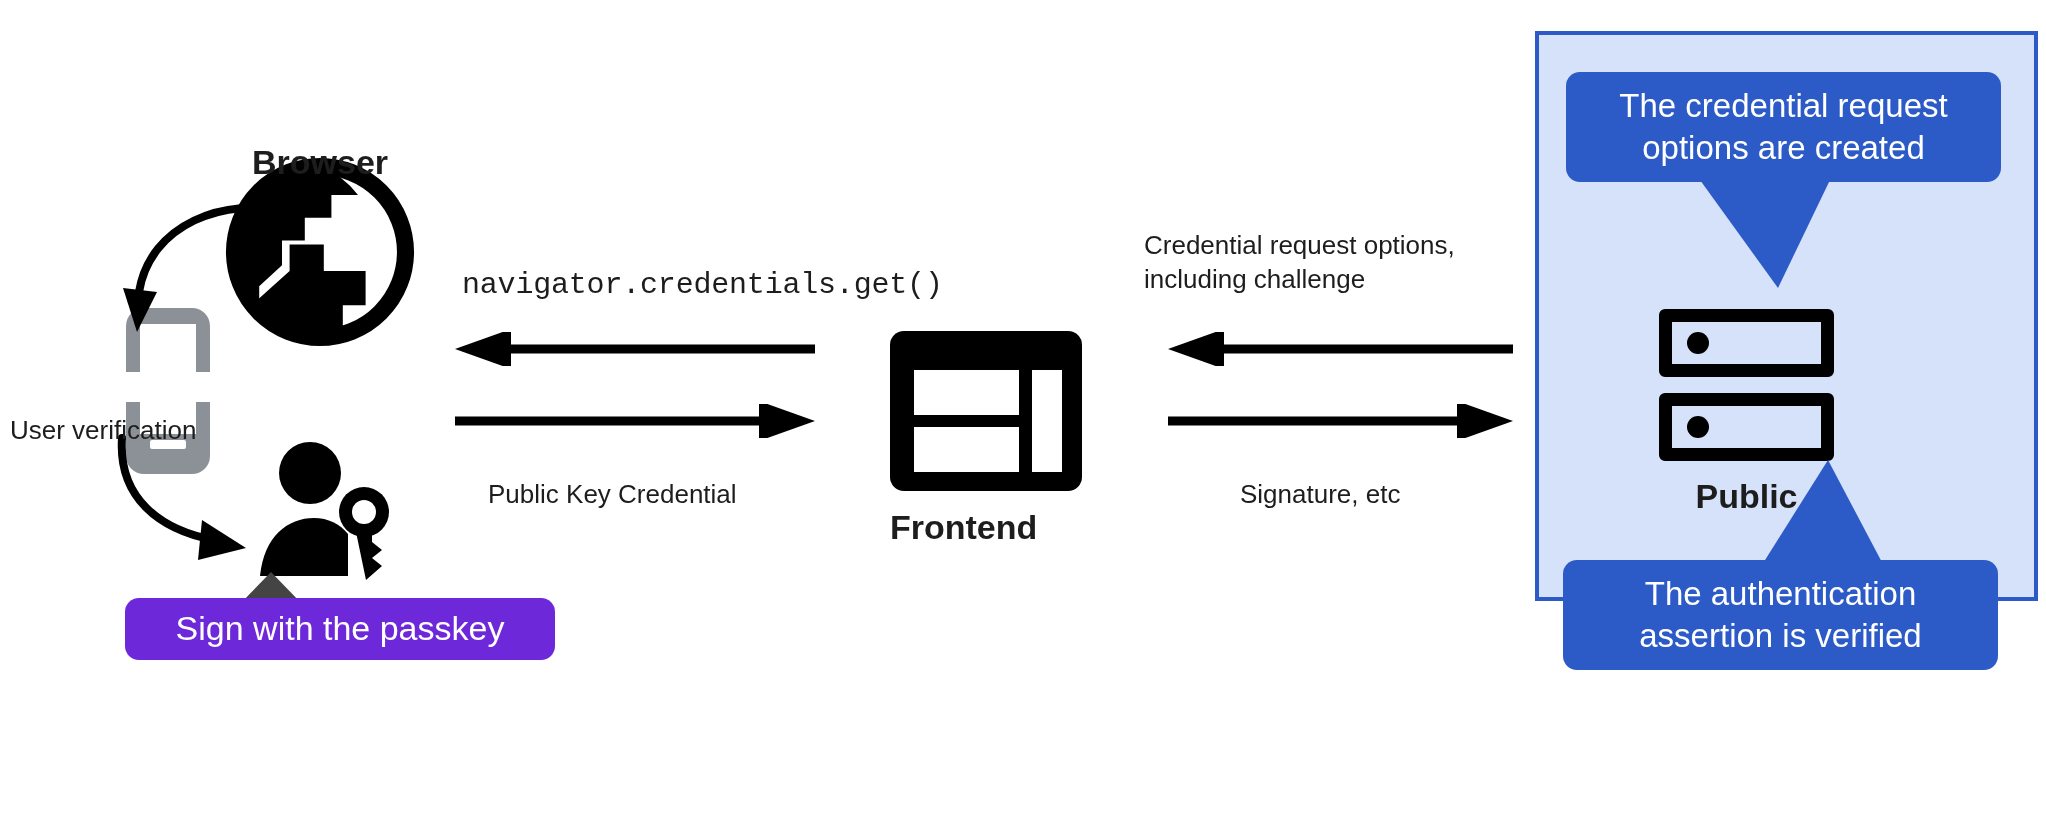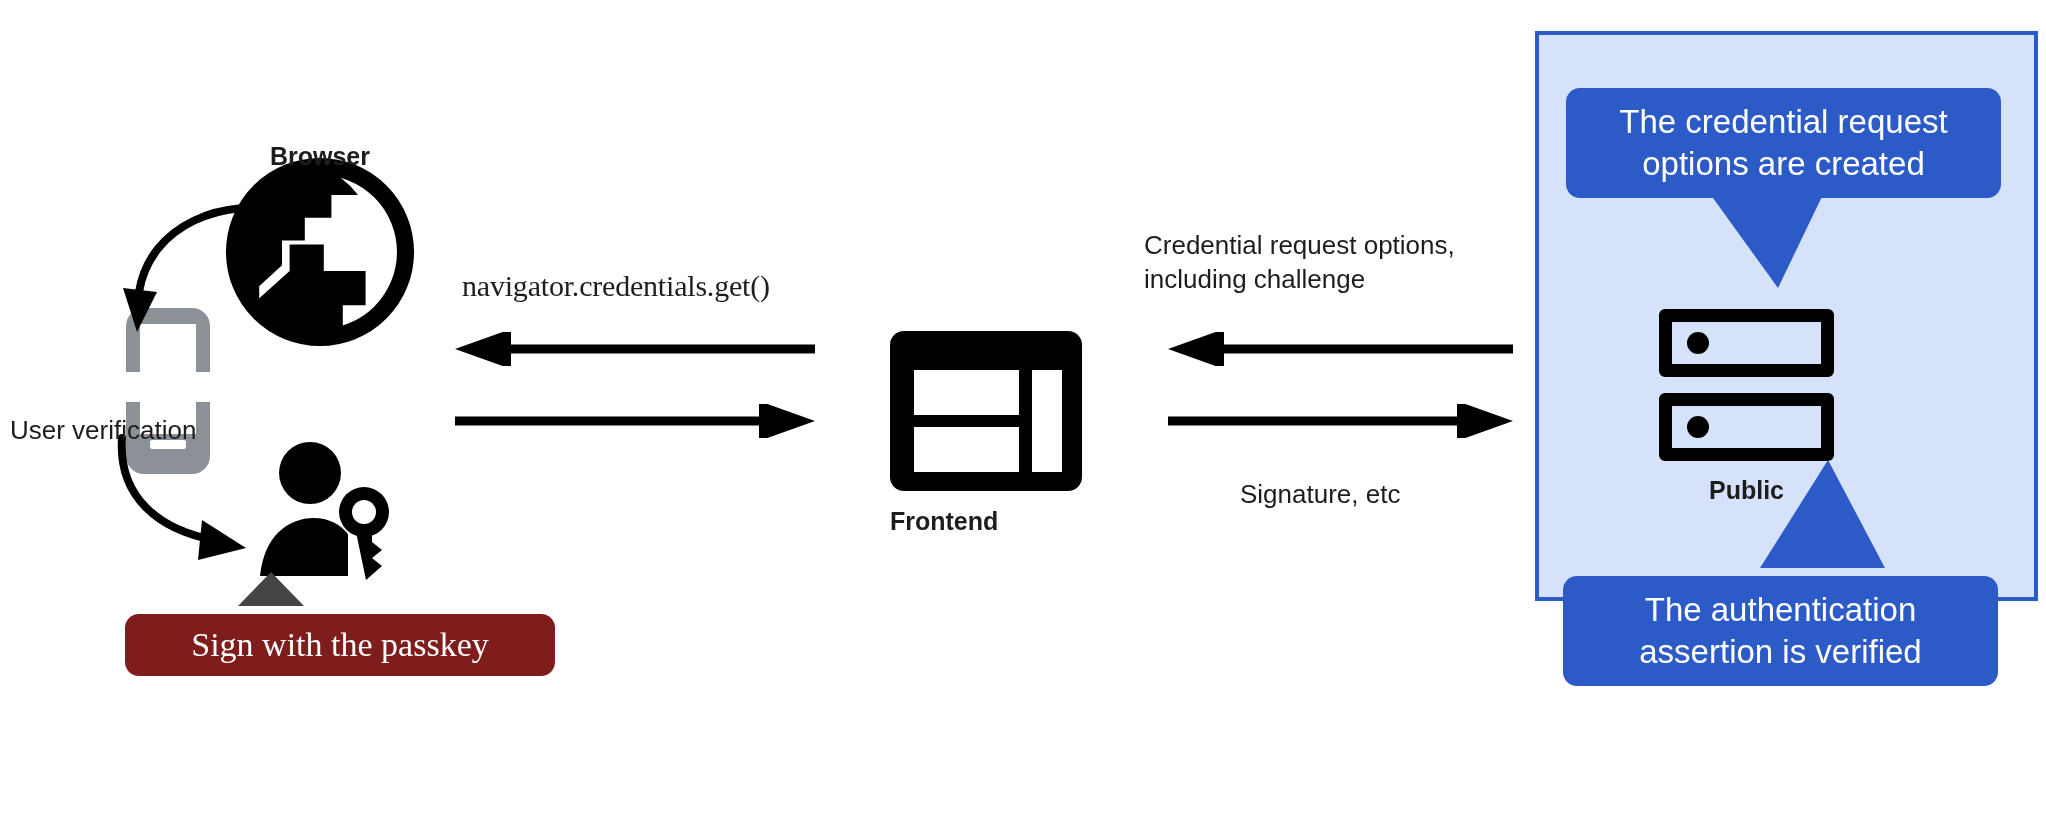--- a/index.html
+++ b/index.html
@@ -24,24 +24,24 @@
   .label {
     position: absolute;
     color: #1d1d1d;
     font-family: "Liberation Sans", sans-serif;
     font-size: 26px;
     line-height: 1.32;
     white-space: pre;
   }
   .label-bold {
     font-weight: bold;
-    font-size: 25px;
+    font-size: 34px;
   }
   .label-mono {
-    font-family: Liberation Serif, serif;
+    font-family: Liberation Mono, monospace;
     font-size: 30px;
     letter-spacing: -0.2px;
     text-align: center;
   }
 
   
   #server-panel {
     left: 1535px;
     top: 31px;
     width: 503px;
@@ -57,24 +57,23 @@
     box-sizing: border-box;
     border-radius: 14px;
     color: #ffffff;
     font-size: 33px;
     line-height: 1.28;
     text-align: center;
     display: flex;
     align-items: center;
     justify-content: center;
     padding: 14px 7px;
-    margin-top: 16px;
   }
   .callout-blue { background: #2c5bc8; }
-  .callout-dark { background: #7f1d1d; font-family: Liberation Serif, serif; }
+  .callout-dark { background: #6d28d9; }
 
   .tail { position: absolute; display: block; }
 
   
   .rack-unit {
     position: absolute;
     box-sizing: border-box;
     border: 13px solid #000000;
     border-radius: 6px;
     background: transparent;
@@ -201,20 +200,21 @@
   <svg class="abs" style="left:455px; top:332px; width:360px; height:34px;" viewBox="0 0 360 34">
     <line x1="50" y1="17" x2="360" y2="17" stroke="#000" stroke-width="9"></line>
     <polygon points="0,17 56,-3 56,37" fill="#000"></polygon>
   </svg>
   <div class="label label-mono" style="left:462px; top:266px;">navigator.credentials.get()</div>
 
   <svg class="abs" style="left:455px; top:404px; width:360px; height:34px;" viewBox="0 0 360 34">
     <line x1="0" y1="17" x2="310" y2="17" stroke="#000" stroke-width="9"></line>
     <polygon points="360,17 304,-3 304,37" fill="#000"></polygon>
   </svg>
+  <div class="label" style="left:488px; top:477px;">Public Key Credential</div>
 
   <svg class="abs" style="left:1168px; top:332px; width:345px; height:34px;" viewBox="0 0 345 34">
     <line x1="50" y1="17" x2="345" y2="17" stroke="#000" stroke-width="9"></line>
     <polygon points="0,17 56,-3 56,37" fill="#000"></polygon>
   </svg>
   <div class="label two-line" style="left:1144px; top:228px;">Credential request options,
 including challenge</div>
 
   <svg class="abs" style="left:1168px; top:404px; width:345px; height:34px;" viewBox="0 0 345 34">
     <line x1="0" y1="17" x2="295" y2="17" stroke="#000" stroke-width="9"></line>

